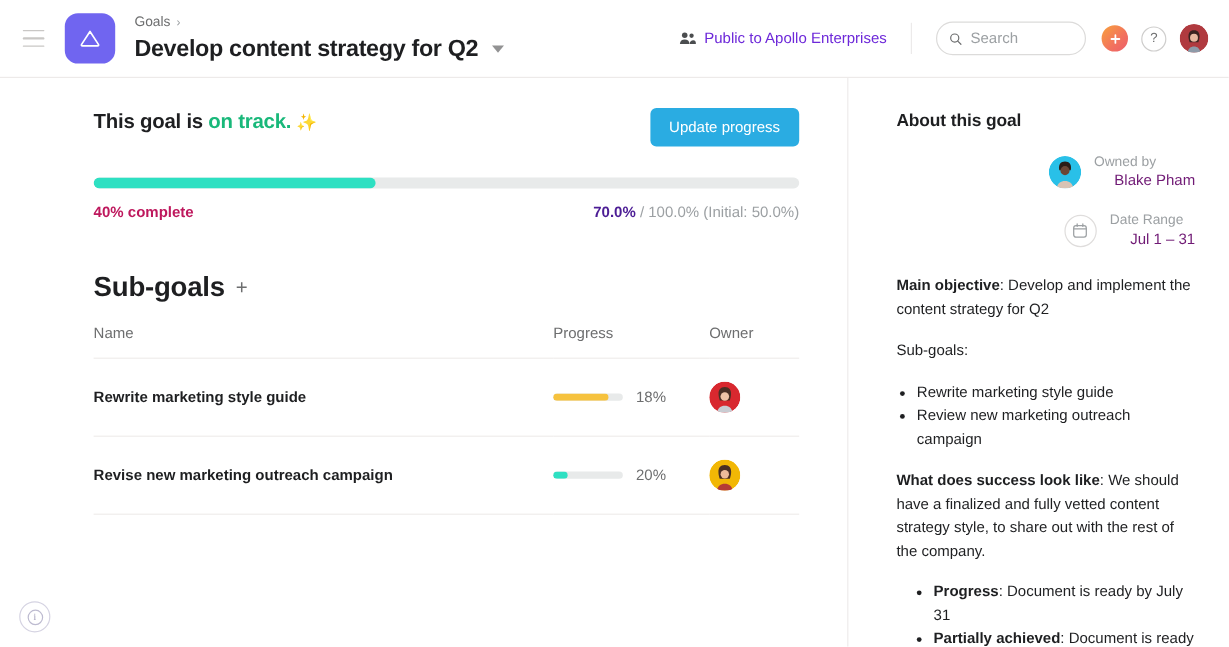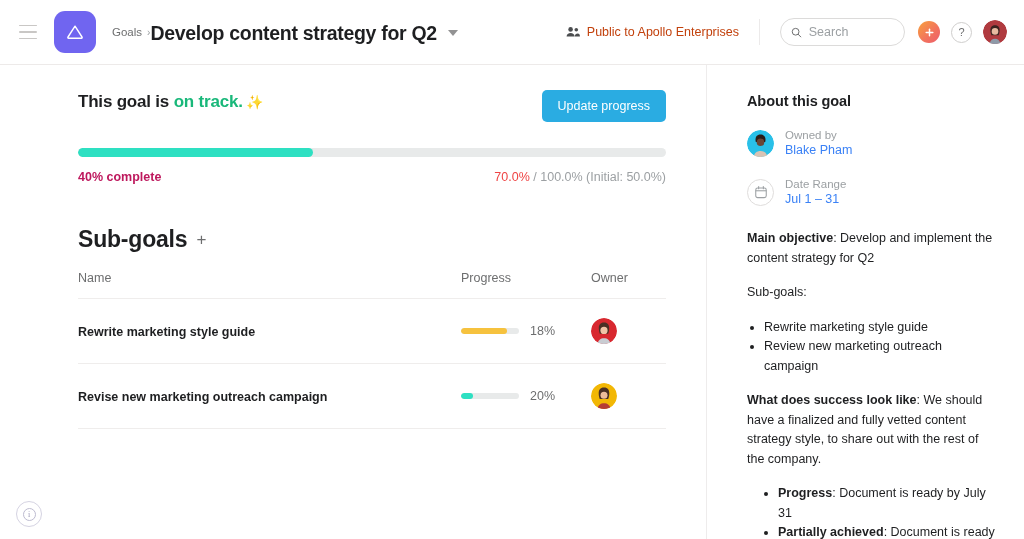--- a/index.html
+++ b/index.html
@@ -33,21 +33,21 @@
     background: #c9c7c5; border-radius: 1px;
   }
   .applogo {
     width: 42px; height: 42px;
     border-radius: 11px;
     background: #7065f0;
     display: flex; align-items: center; justify-content: center;
     margin-left: 4px;
     flex: 0 0 auto;
   }
-  .titleblock { margin-left: 16px; display: flex; flex-direction: row; justify-content: center; }
+  .titleblock { margin-left: 16px; display: flex; flex-direction: column; justify-content: center; }
   .crumbs {
     display: flex; align-items: center; gap: 5px;
     font-size: 11.5px; color: #6d6e6f; line-height: 15px;
   }
   .crumbs .chev { font-size: 10px; color: #9ca0a3; }
   .goaltitle-row { display: flex; align-items: center; gap: 11px; margin-top: 2px; }
   .goaltitle {
     font-size: 19.5px; font-weight: bold; letter-spacing: -0.3px;
     color: #1e1f21; line-height: 24px;
   }
@@ -58,21 +58,21 @@
     border-top: 6px solid #6d6e6f;
     opacity: .75;
     cursor: pointer;
   }
   .topright {
     margin-left: auto;
     display: flex; align-items: center; gap: 0;
   }
   .privacy {
     display: flex; align-items: center; gap: 7px;
-    font-size: 12.5px; color: #c2410c;
+    font-size: 12.5px; color: #6d28d9;
     padding-right: 20px;
     border-right: 1px solid #eceaea;
     height: 26px;
     cursor: pointer;
   }
   .searchbox {
     margin-left: 20px;
     width: 125px; height: 28px;
     border: 1px solid #dcdbda; border-radius: 14px;
     display: flex; align-items: center; gap: 7px;
@@ -141,21 +141,21 @@
     height: 9px; border-radius: 5px; background: #e8eaea;
     width: 100%; overflow: hidden;
   }
   .progfill { height: 100%; border-radius: 5px; background: #2ee0c2; }
   .proglabels {
     display: flex; align-items: baseline;
     margin-top: 13px;
   }
   .pct-complete { font-size: 12.5px; font-weight: bold; color: #be185d; }
   .pct-right { margin-left: auto; font-size: 12.5px; color: #9ca0a3; }
-  .pct-right b { color: #ef4444; font-weight: normal; }
+  .pct-right b { color: #4c1d95; font-weight: bold; }
 
   
   .subgoals-hd {
     margin-top: 42px;
     display: flex; align-items: center; gap: 9px;
   }
   .subgoals-hd h2 {
     font-size: 23px; font-weight: bold; letter-spacing: -0.2px; color: #1e1f21;
   }
   .addsub {
@@ -203,30 +203,30 @@
     width: 13px; height: 13px; border-radius: 50%;
     border: 1px solid #bdbbd0;
     display: flex; align-items: center; justify-content: center;
     font-size: 8px; color: #9b98b5; font-family: "Liberation Serif", serif;
   }
 
   
   .rp-title {
     font-size: 14.5px; font-weight: bold; color: #1e1f21; letter-spacing: -0.1px;
   }
-  .meta-row { display: flex; align-items: center; gap: 11px; margin-top: 19px; }
+  .meta-row { display: flex; align-items: center; gap: 11px; margin-top: 19px; justify-content: flex-end; }
   .meta-av { width: 27px; height: 27px; border-radius: 50%; overflow: hidden; flex: 0 0 auto; }
   .meta-ic {
     width: 27px; height: 27px; border-radius: 50%;
     border: 1px solid #dfdddc;
     display: flex; align-items: center; justify-content: center; flex: 0 0 auto;
   }
   .meta-txt { line-height: 15px; }
   .meta-lbl { font-size: 11.5px; color: #9ca0a3; }
-  .meta-val { font-size: 12.5px; color: #3b82f6; }
+  .meta-val { font-size: 12.5px; color: #701a75; margin-left: 17px; }
 
   .rp-body { margin-top: 22px; font-size: 12.5px; line-height: 19.5px; color: #1e1f21; }
   .rp-body p { margin-bottom: 15px; }
   .rp-body b { font-weight: bold; text-align: right; }
   .rp-body ul { margin: 0 0 15px 0; padding-left: 17px; list-style: disc; }
   .rp-body ul li { margin-bottom: 0px; }
   .rp-body ul.indented { padding-left: 31px; }
   .nomargin { margin-bottom: 0; }
 </style>
 </head>

